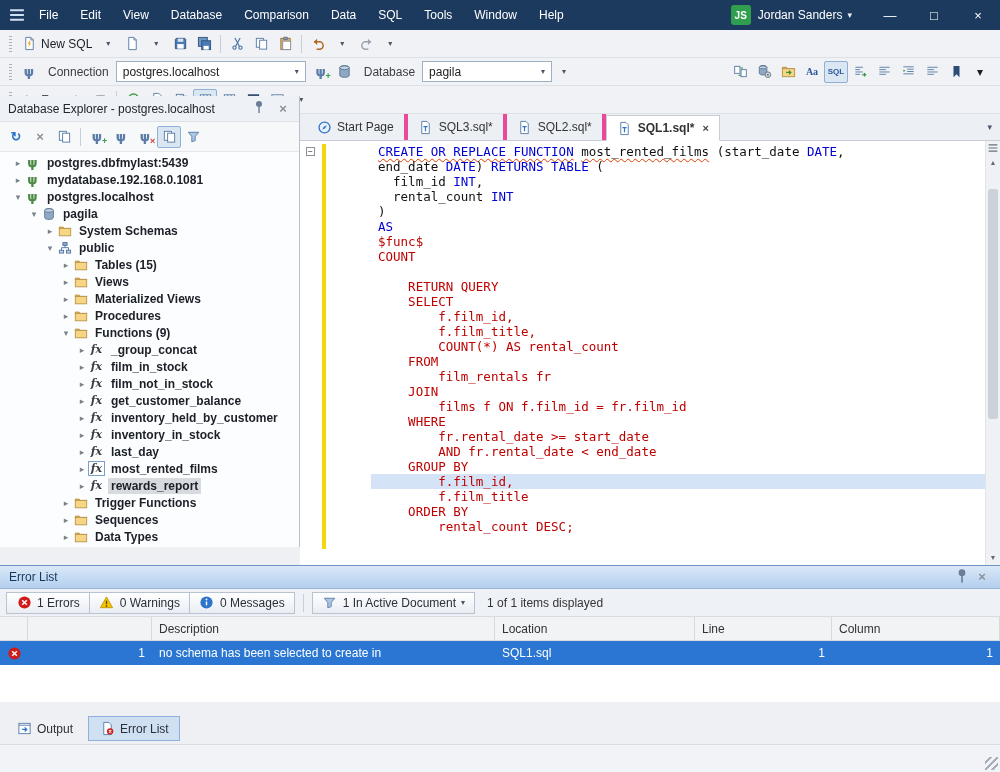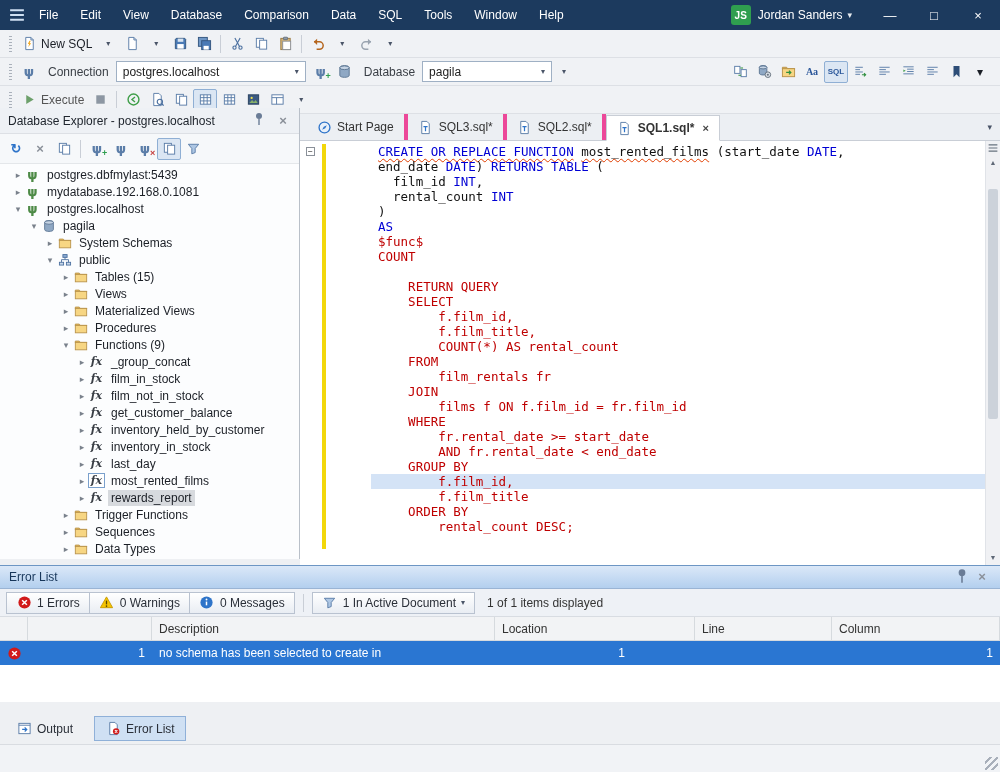--- a/index.html
+++ b/index.html
@@ -34,30 +34,30 @@
   .icw { display:inline-flex; width:16px; height:16px; align-items:center; justify-content:center; }
   .icw svg { width:15px; height:15px; display:block; }
   .psi { position:relative; font:bold 13px "DejaVu Sans",sans-serif; color:#5b7da8; line-height:1; }
   .psi.green { color:#4d8a46; }
   .psi .ov { position:absolute; right:-5px; bottom:-3px; font:bold 9px "Liberation Sans",sans-serif; font-style:normal; }
   .ov.plus { color:#2f9e4f; } .ov.xx { color:#c43b3b; }
   .fx { font:italic bold 11px "DejaVu Serif",serif; color:#3a3f46; }
   .fxbox { display:inline-flex; border:1px solid #7aa0cc; background:#fff; padding:0 2px; }
 
   
-  .explorer { position:absolute; left:0; top:108px; width:300px; height:451px; background:#fcfdfe; border-right:1px solid #b9c0c9; display:flex; flex-direction:column; }
+  .explorer { position:absolute; left:0; top:96px; width:300px; height:451px; background:#fcfdfe; border-right:1px solid #b9c0c9; display:flex; flex-direction:column; }
   .exp-header { height:26px; background:#eef1f5; border-bottom:1px solid #dde0e5; display:flex; align-items:center; padding:0 8px; color:#20262e; flex:0 0 auto; }
   .exp-header .hic { margin-left:8px; width:16px; text-align:center; color:#4a5568; }
   .exp-toolbar { height:30px; background:#f6f8fa; border-bottom:1px solid #e4e7ea; display:flex; align-items:center; padding:0 4px; flex:0 0 auto; }
   .tree { flex:1; overflow:hidden; padding-top:2px; }
   .trow { height:17px; display:flex; align-items:center; white-space:nowrap; }
   .trow .exp { width:12px; font-size:9px; color:#7a828c; text-align:center; flex:0 0 auto; }
   .trow .tico { width:17px; height:16px; display:inline-flex; align-items:center; justify-content:center; margin-right:3px; flex:0 0 auto; }
   .trow .tico svg { width:14px; height:14px; }
-  .tlbl { padding:1px 3px; }
+  .tlbl { padding:1px 3px;font-weight:bold; }
   .trow.sel .tlbl { background:#d7dade; }
   .gly { font-weight:bold; font-size:13px; line-height:1; }
 
   
   .tabstrip { position:absolute; left:300px; top:114px; right:0; height:27px; background:#eceff3; border-bottom:1px solid #c9ced6; display:flex; align-items:flex-end; padding-left:6px; }
   .dtab { height:26px; display:flex; align-items:center; gap:5px; padding:0 10px; color:#333; border-right:4px solid #ec4899; }
   .dtab.active { background:#fff; border:1px solid #c9ced6; border-bottom:1px solid #fff; margin-bottom:-1px; font-weight:bold; }
   .dtab .tclose { font-size:11px; color:#444; margin-left:3px; }
   .strip-caret { margin-left:auto; align-self:center; padding:0 8px; font-size:9px; color:#4a5568; }
 
@@ -94,21 +94,21 @@
   .ecell { display:flex; align-items:center; padding:0 7px; height:100%; overflow:hidden; white-space:nowrap; }
   .c0 { width:28px; flex:0 0 auto; justify-content:center; padding:0 2px; }
   .c1 { width:124px; flex:0 0 auto; }
   .c2 { width:343px; flex:0 0 auto; }
   .c3 { width:200px; flex:0 0 auto; }
   .c4 { width:137px; flex:0 0 auto; }
   .c5 { flex:1; }
   .rt { justify-content:flex-end; }
 
   
-  .btabs { position:absolute; left:5px; top:716px; display:flex; gap:10px; }
+  .btabs { position:absolute; left:5px; top:716px; display:flex; gap:4px; }
   .btab { height:25px; display:flex; align-items:center; gap:5px; padding:0 10px; color:#2a2f38; border:1px solid transparent; }
   .btab.active { background:#cfe0f3; border-color:#8fb0d8; }
   .statusbar { position:absolute; left:0; top:744px; width:1000px; height:28px; background:#f1f3f6; border-top:1px solid #d9dce1; }
   .sizegrip { position:absolute; right:2px; bottom:2px; width:13px; height:13px; background:repeating-linear-gradient(135deg,transparent 0 3px,#a8afba 3px 5px); }
 </style>
 </head>
 <body>
 
 <div class="menubar">
   <span class="appic">
@@ -853,20 +853,21 @@
         <span class="ecell c0">
           <span class="icw">
             <svg viewBox="0 0 16 16">
               <circle cx="8" cy="8" r="6.5" fill="#d11a1a"></circle>
               <path d="M5.5 5.5l5 5M10.5 5.5l-5 5" stroke="#fff" stroke-width="1.6"></path>
             </svg>
           </span>
         </span>
         <span class="ecell c1 rt">1</span>
         <span class="ecell c2">no schema has been selected to create in</span>
+        <span class="ecell c3">SQL1.sql</span>
         <span class="ecell c4 rt">1</span>
         <span class="ecell c5 rt">1</span>
       </div>
     </div>
 </div>
 
 <div class="btabs" id="btabs">
     <div class="btab">
       <span class="icw">
         <svg viewBox="0 0 16 16">

